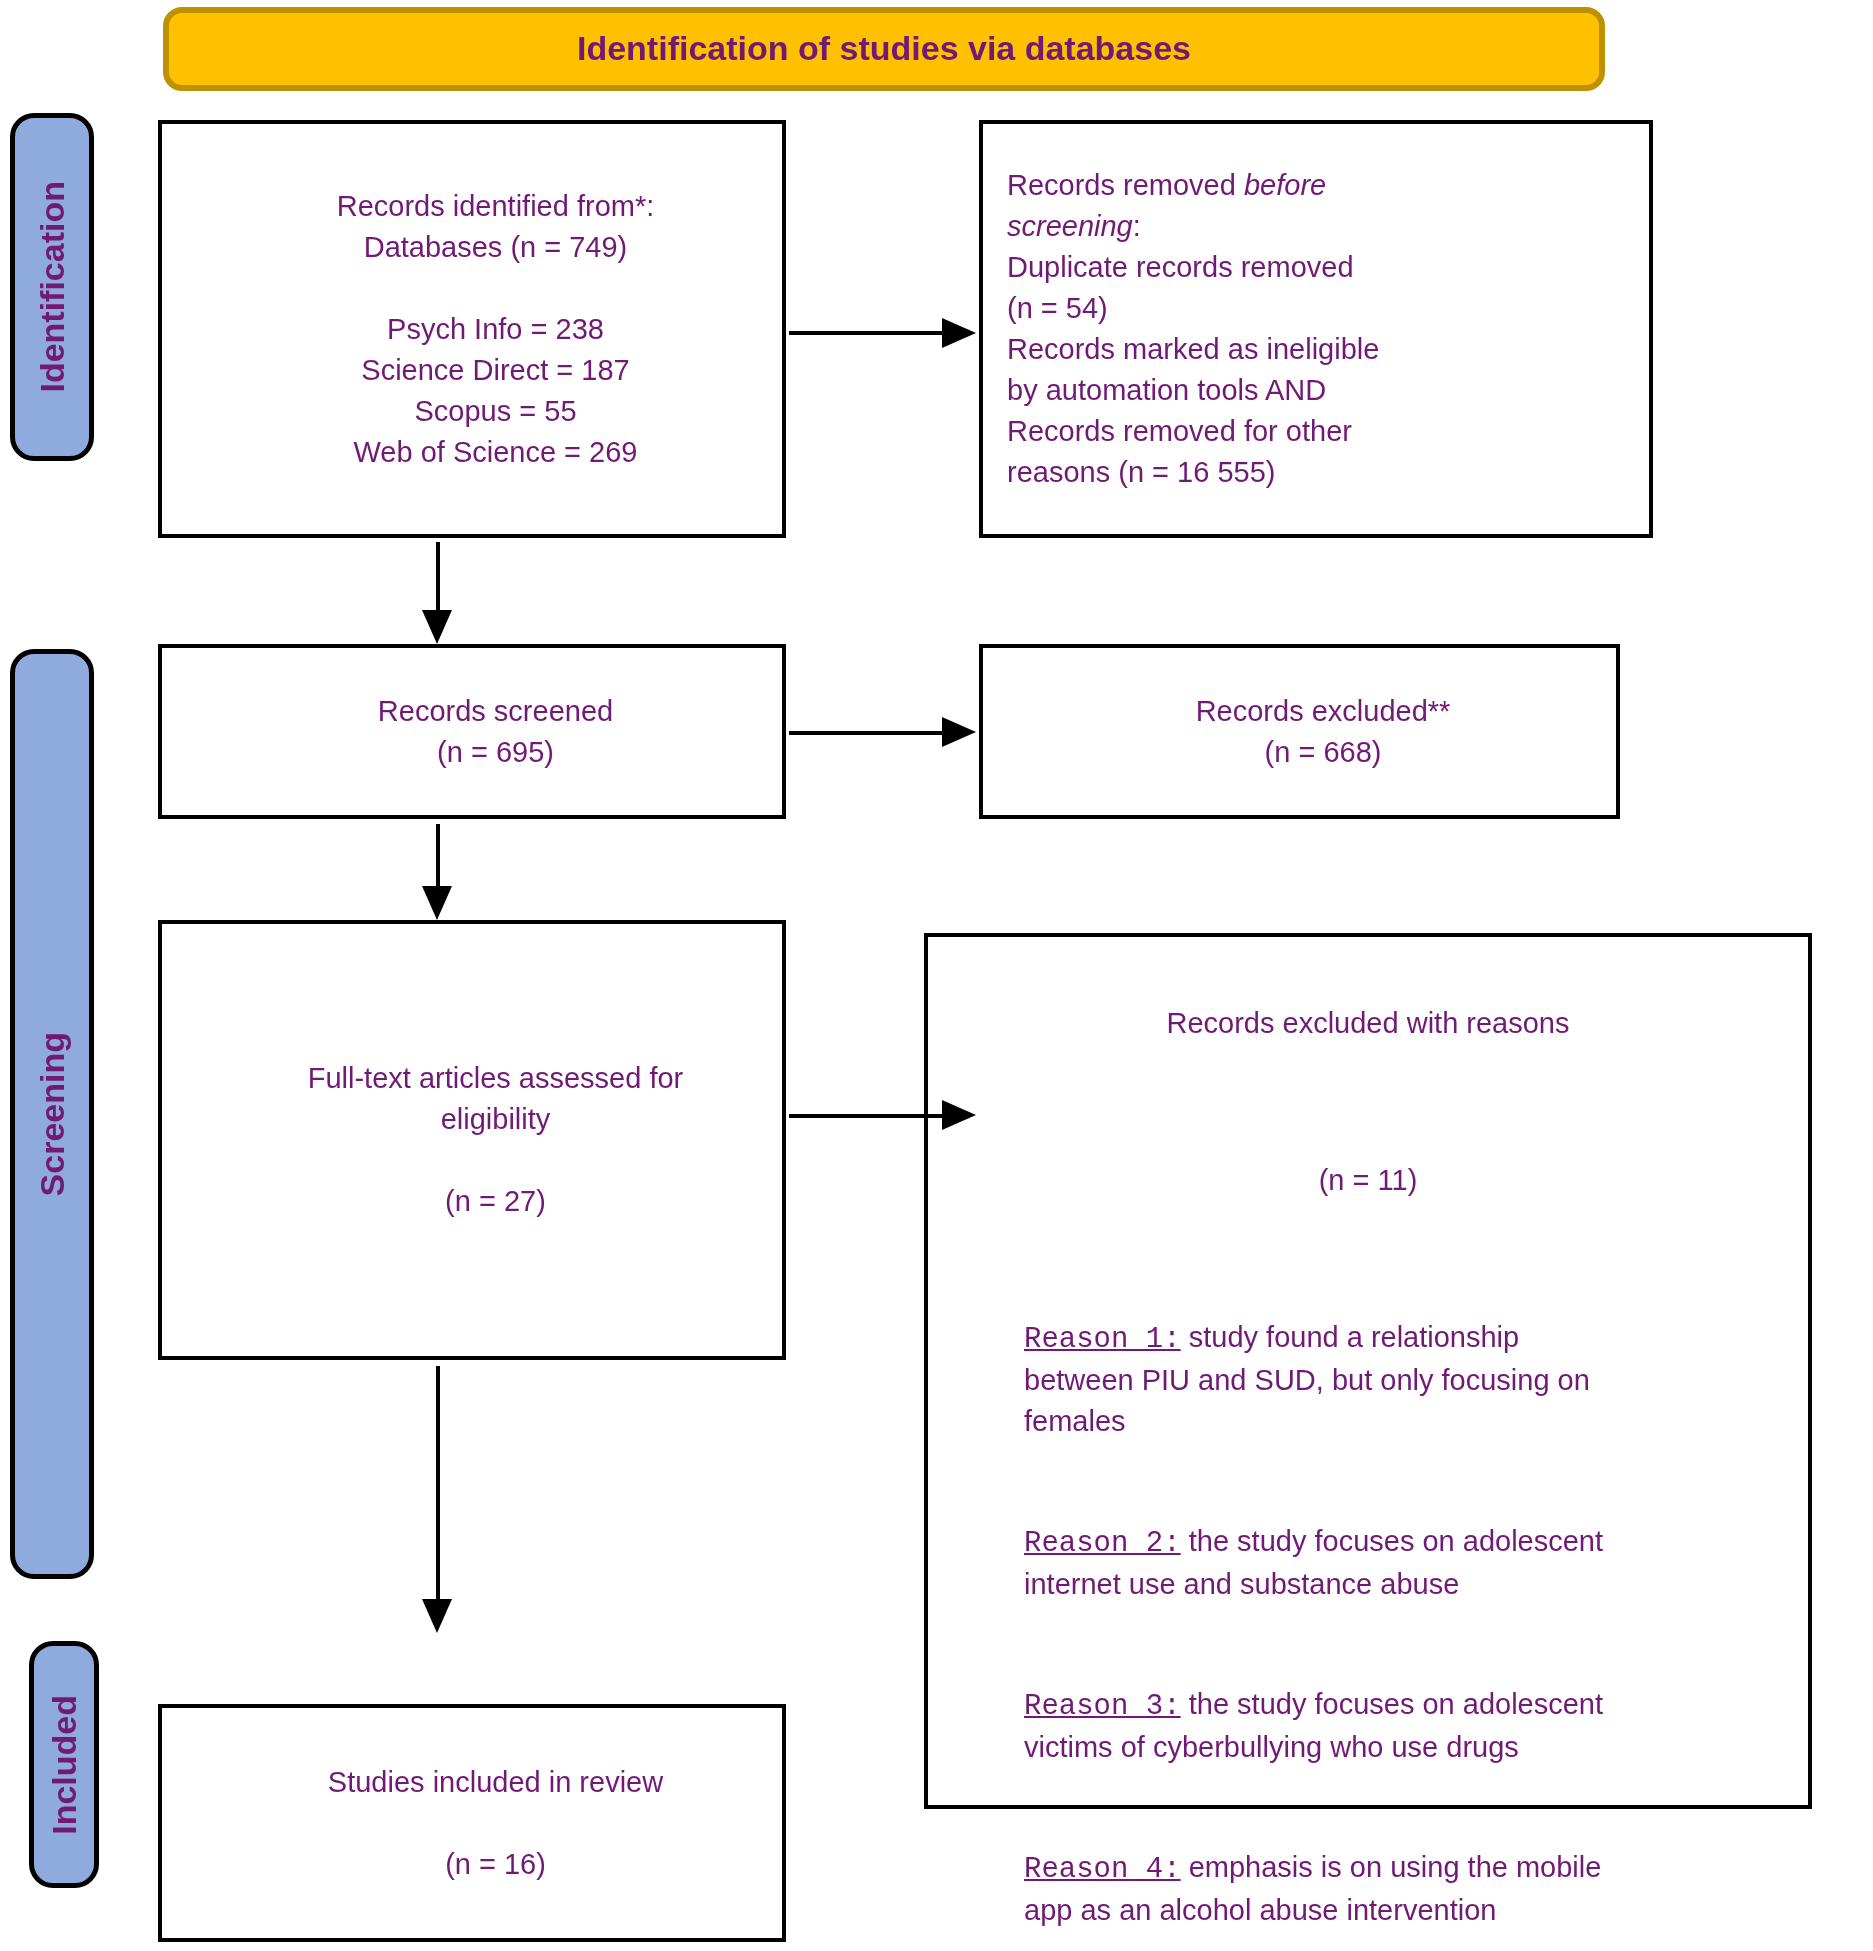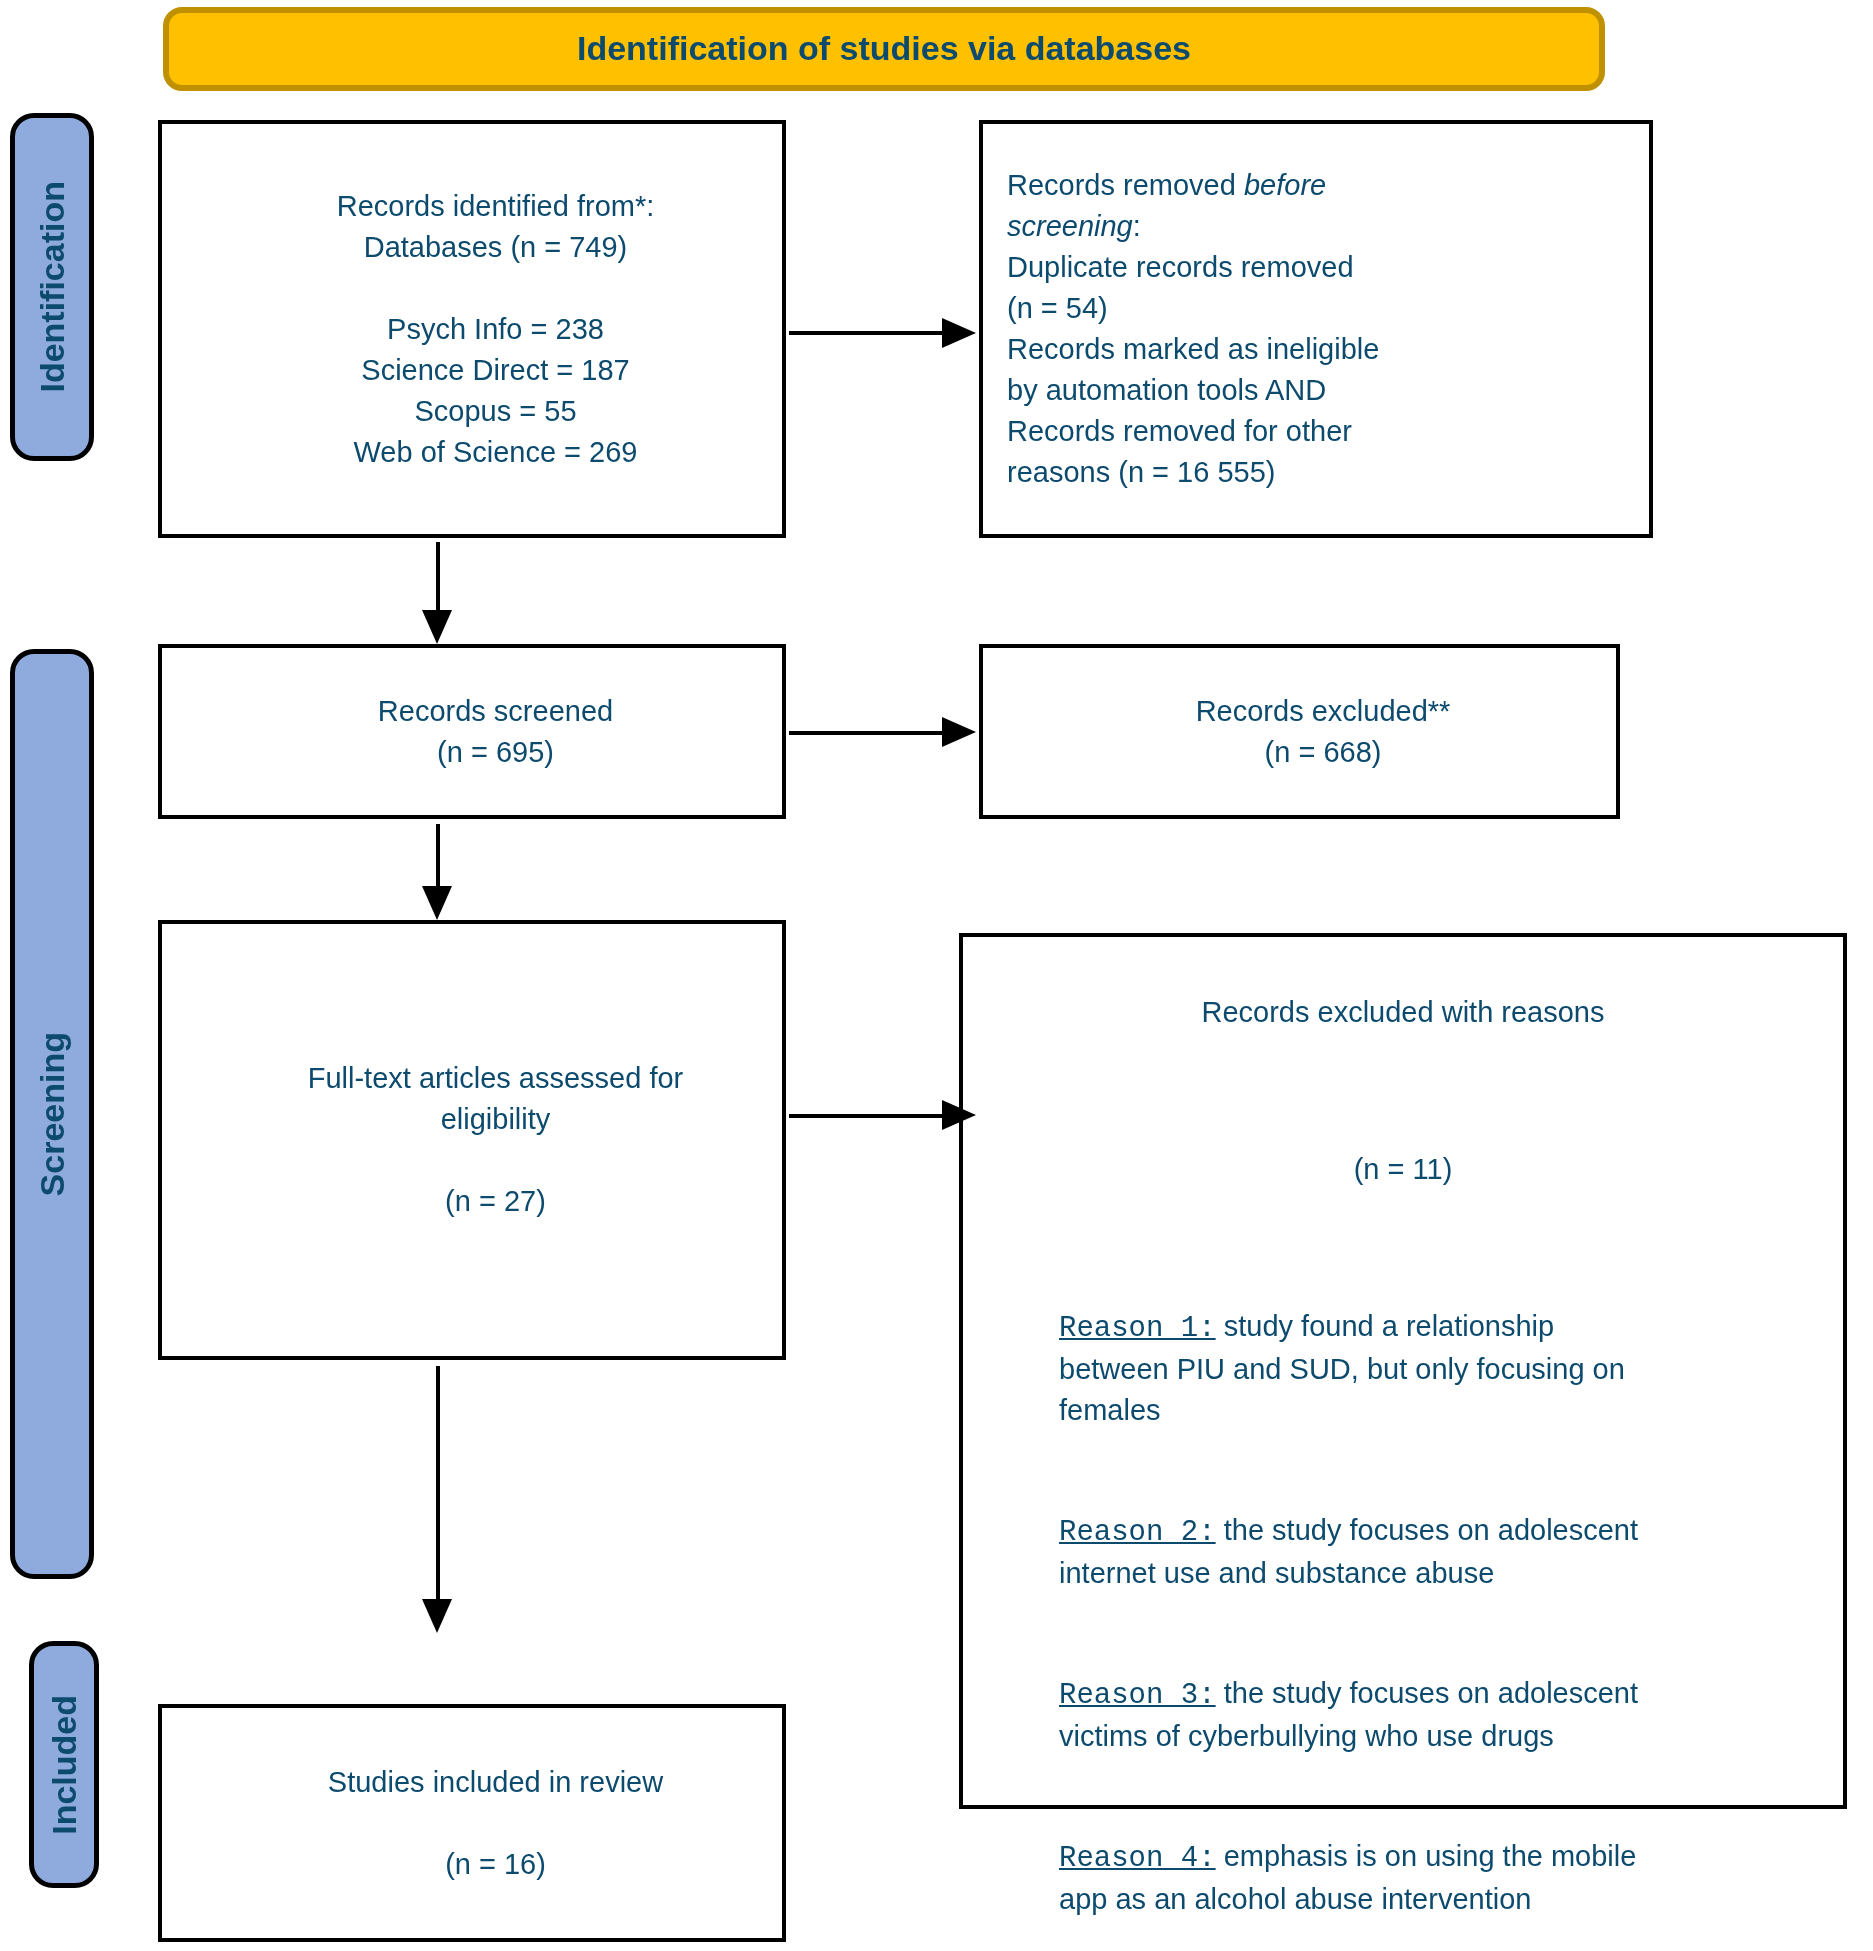--- a/index.html
+++ b/index.html
@@ -1,18 +1,18 @@
 <!DOCTYPE html>
 <html style="font-size:13.7px"><head>
 <meta charset="utf-8">
 <style>
   html,body { margin:0; padding:0; background:#ffffff; }
   #canvas {
     position:relative; width:1874px; height:1952px; background:#ffffff;
-    font-family:"Liberation Sans","DejaVu Sans",sans-serif; color:#0c4a6e;
+    font-family:"Liberation Sans","DejaVu Sans",sans-serif; color:#701a75;
   }
   
   .banner {
     position:absolute; left:163px; top:6.8px; width:1442px; height:84px;
     background:#FFC000; border:6px solid #BF9000; border-radius:19px;
     display:flex; align-items:center; justify-content:center;
     font-size:34px; font-weight:bold; box-sizing:border-box;
   }
   
   .stage {
@@ -32,22 +32,22 @@
     font-size:29px; line-height:41px; white-space:pre-line;
   }
   .center-box { display:flex; align-items:center; justify-content:center; text-align:center;padding-left:47px; }
   #box-identified { left:158px; top:120px;  width:628px; height:418px; }
   #box-removed    { left:979px; top:120px; width:674px; height:418px;
                     display:flex; flex-direction:column; justify-content:center;
                     padding:0 24px; text-align:left; }
   #box-screened   { left:158px;  top:644px; width:628px; height:175px; }
   #box-excluded   { left:979px; top:644px; width:641px; height:175px; }
   #box-fulltext   { left:158px;  top:920px; width:628px; height:440px; }
-  #box-reasons    { left:959px; top:933px; width:888px; height:876px;
-                    padding-top:14px; text-align:left; }
+  #box-reasons    { left:924px; top:933px; width:888px; height:876px;
+                    padding-top:25px; text-align:left; }
   #box-included   { left:158px;  top:1704px; width:628px; height:238px; }
   .indent { margin:0 0 0 41px; }
   p.m0 { margin:0; }
   .italic { font-style:italic; }
   .reasons-title { margin:0 0 75px 0; text-align:center; }
   .reasons-count { margin:0 0 75px 0; text-align:center; }
   .reason { margin:0 68px 38px 96px; }
   .reason-label { text-decoration:underline;font-family:Liberation Mono, monospace; }
   
   .aline { position:absolute; background:#000; }

